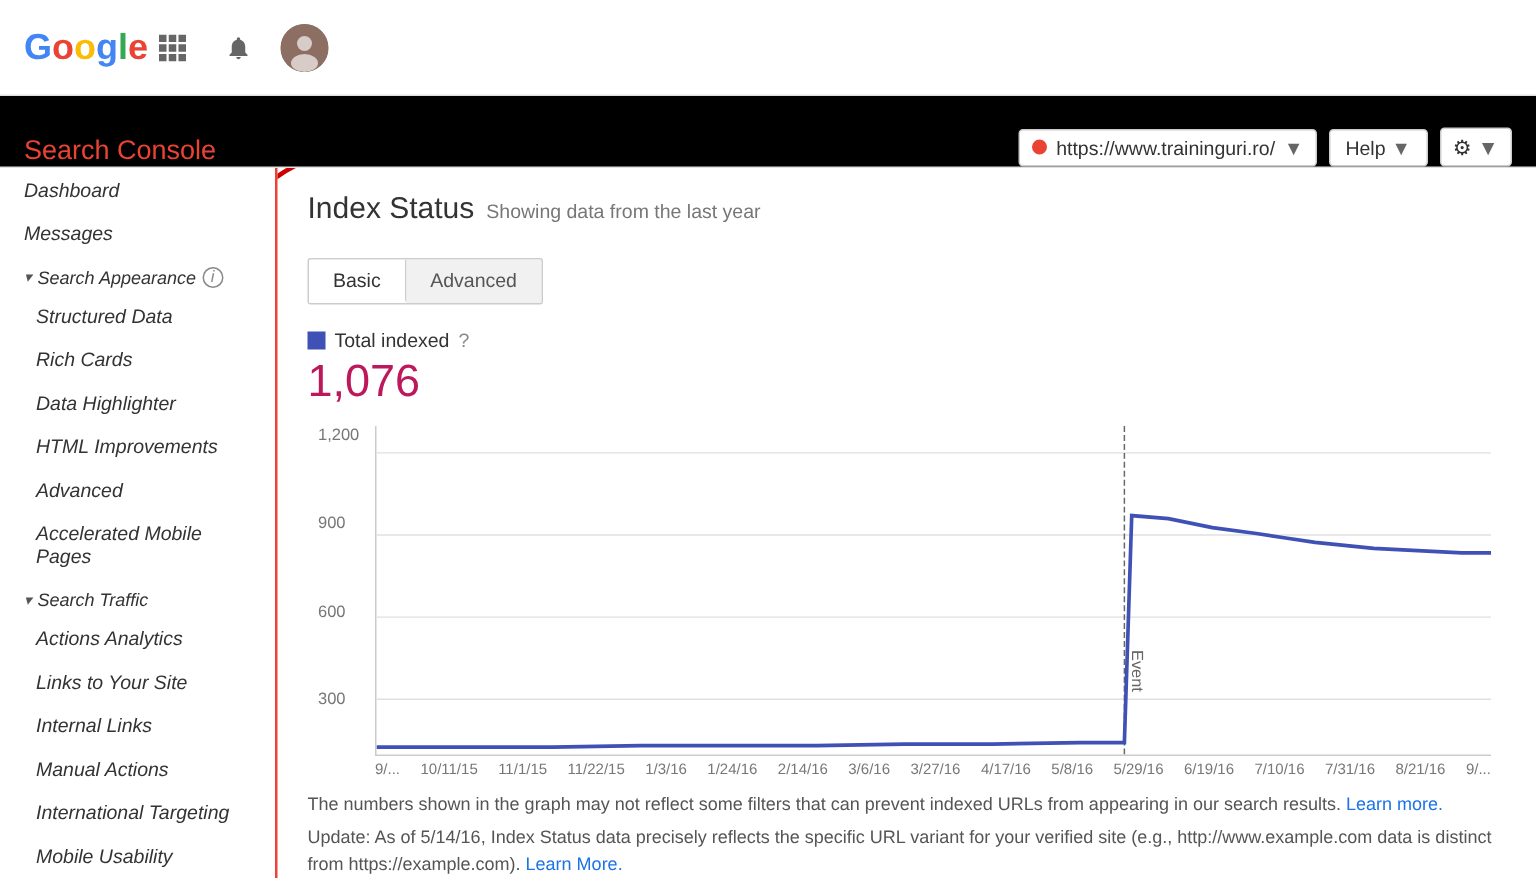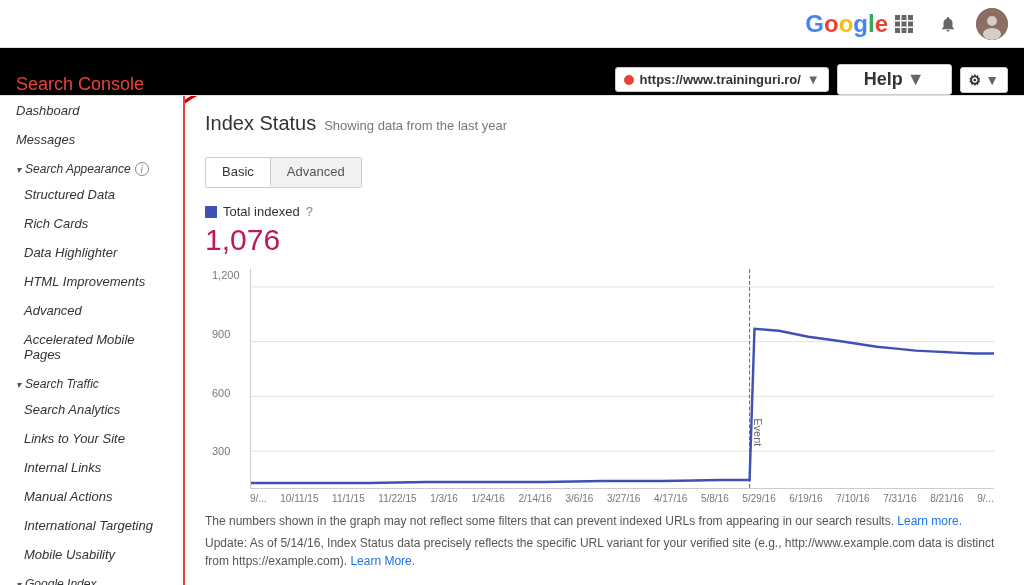--- a/index.html
+++ b/index.html
@@ -1,26 +1,26 @@
 <!DOCTYPE html>
 <html><head>
   <meta charset="utf-8">
   <style>
     * { box-sizing: border-box; margin: 0; padding: 0; }
     body { font-family: Arial, sans-serif; font-size: 13px; color: #333; background: #fff; overflow: hidden; }
 
     
     .google-bar {
-      height: 48px;
+      height: 64px;
       background: #fff;
       border-bottom: 1px solid #e0e0e0;
       display: flex;
       align-items: center;
       padding: 0 16px;
-      justify-content: flex-end;
+      justify-content: flex-start;
     }
     .top-right-icons {
       display: flex;
       align-items: center;
       gap: 12px;
     }
     .icon-btn {
       width: 32px;
       height: 32px;
       border-radius: 50%;
@@ -52,21 +52,20 @@
     }
     .sc-title {
       font-size: 18px;
       color: #EA4335;
       font-weight: 400;
     }
     .sc-right {
       display: flex;
       align-items: center;
       gap: 8px;
-      font-weight: bold;
     }
     .url-selector {
       display: flex;
       align-items: center;
       border: 1px solid #ccc;
       border-radius: 3px;
       padding: 4px 8px;
       gap: 6px;
       cursor: pointer;
       font-size: 13px;
@@ -76,26 +75,26 @@
       width: 10px;
       height: 10px;
       border-radius: 50%;
       background: #EA4335;
       border: 2px solid #EA4335;
       flex-shrink: 0;
     }
     .help-btn {
       border: 1px solid #ccc;
       border-radius: 3px;
-      padding: 4px 26px;
+      padding: 4px 10px;
       cursor: pointer;
       display: flex;
       align-items: center;
       gap: 4px;
-      font-size: 18px;
+      font-size: 13px;
       background: #fff;
     }
     .gear-btn {
       border: 1px solid #ccc;
       border-radius: 3px;
       padding: 4px 8px;
       cursor: pointer;
       display: flex;
       align-items: center;
       gap: 4px;
@@ -363,21 +362,21 @@
       </div>
       <div class="sidebar-item indent">
         <span>Accelerated Mobile Pages</span>
       </div>
 
       <div class="sidebar-item section-header">
         <span class="triangle">▾</span>
         <span>Search Traffic</span>
       </div>
       <div class="sidebar-item indent">
-        <span>Search Analytics</span>
+        <span>Actions Analytics</span>
       </div>
       <div class="sidebar-item indent">
         <span>Links to Your Site</span>
       </div>
       <div class="sidebar-item indent">
         <span>Internal Links</span>
       </div>
       <div class="sidebar-item indent">
         <span>Manual Actions</span>
       </div>

